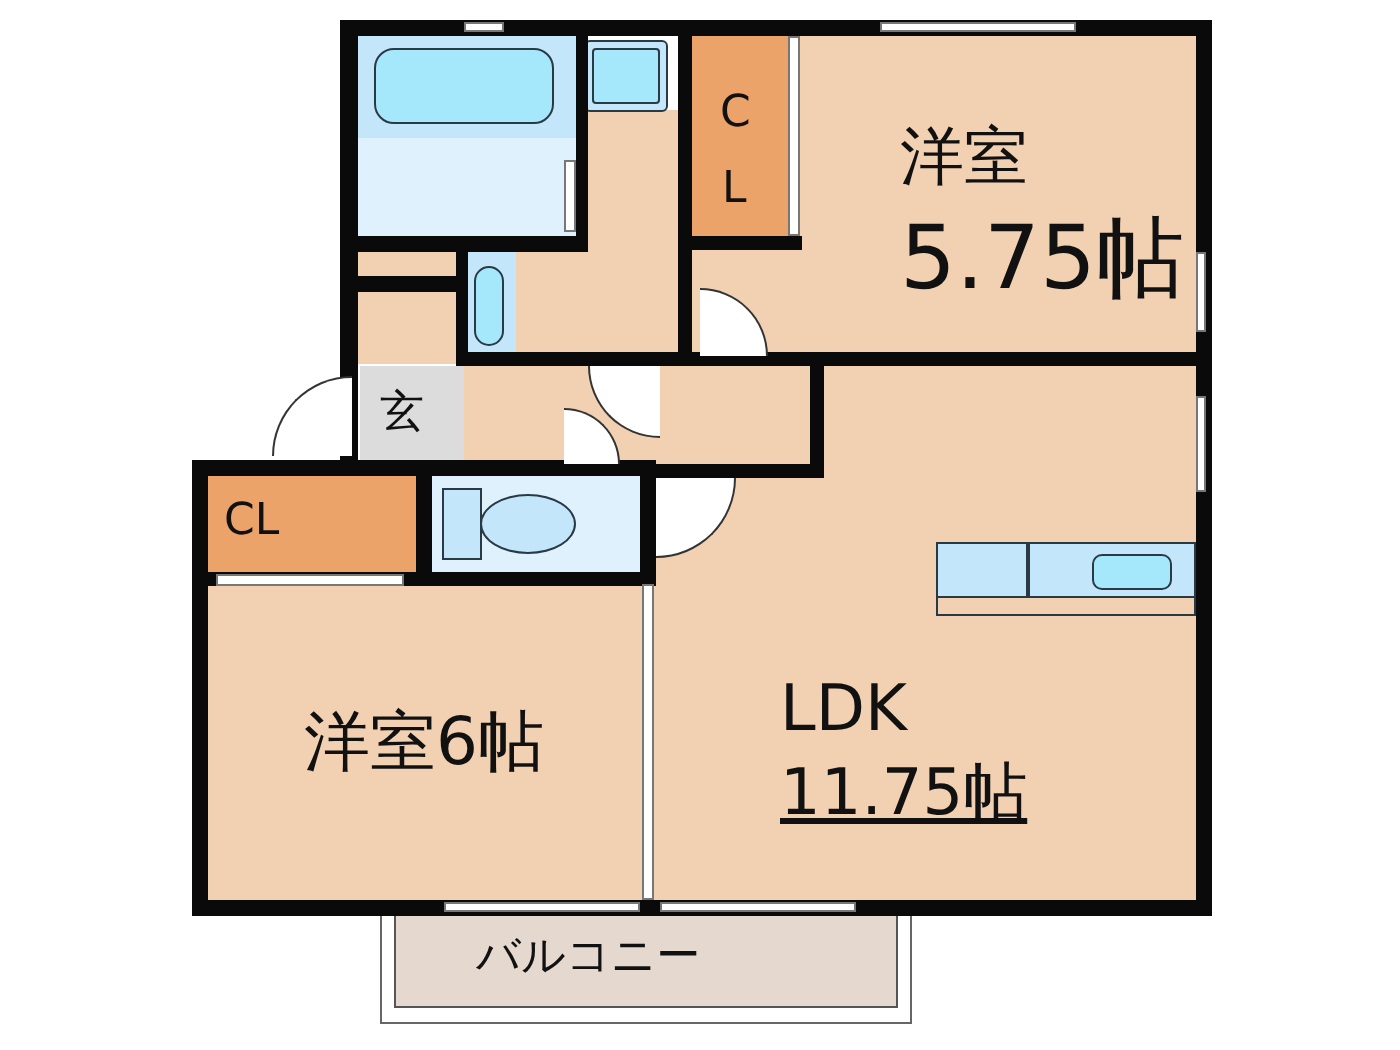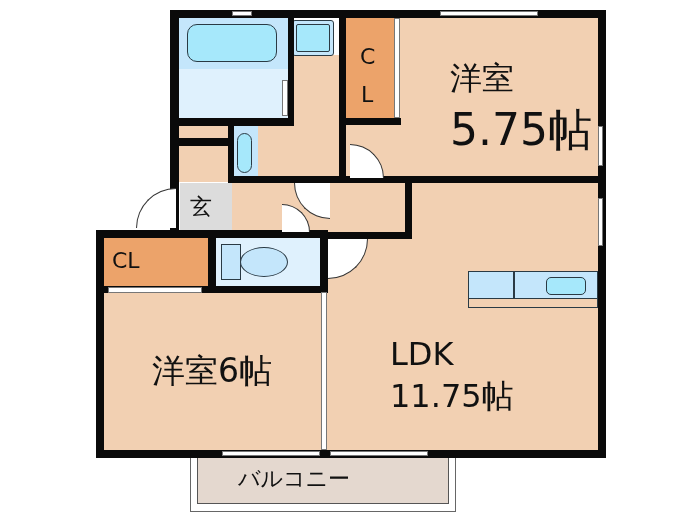--- a/index.html
+++ b/index.html
@@ -91,13 +91,13 @@
 <div class="abs door" style="left:136px;top:188px;width:40px;height:40px;border-top:1.5px solid #333;border-left:1.5px solid #333;border-radius:40px 0 0 0;"></div>
 <div class="abs door" style="left:350px;top:144px;width:34px;height:34px;border-top:1.5px solid #333;border-right:1.5px solid #333;border-radius:0 34px 0 0;"></div>
 <div class="abs door" style="left:294px;top:183px;width:36px;height:36px;border-bottom:1.5px solid #333;border-left:1.5px solid #333;border-radius:0 0 0 36px;"></div>
 <div class="abs door" style="left:282px;top:204px;width:28px;height:28px;border-top:1.5px solid #333;border-right:1.5px solid #333;border-radius:0 28px 0 0;"></div>
 <div class="abs door" style="left:328px;top:239px;width:40px;height:40px;border-bottom:1.5px solid #333;border-right:1.5px solid #333;border-radius:0 0 40px 0;"></div>
 
 <div class="abs label" style="left:450px;top:62px;font-size:32px;">洋室</div>
 <div class="abs label" style="left:450px;top:108px;font-size:44px;">5.75帖</div>
 <div class="abs label" style="left:152px;top:354px;font-size:33px;">洋室6帖</div>
 <div class="abs label" style="left:390px;top:338px;font-size:32px;text-align:center;">LDK</div>
-<div class="abs label" style="left:390px;top:380px;font-size:32px;">11.75帖</div>
+<div class="abs label" style="left:390px;top:380px;font-size:32px;text-decoration:underline;">11.75帖</div>
 
 </body></html>

